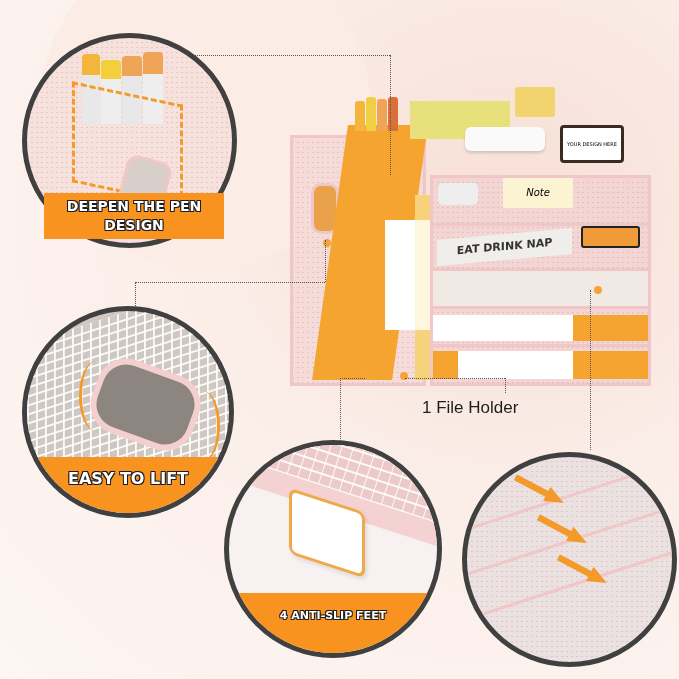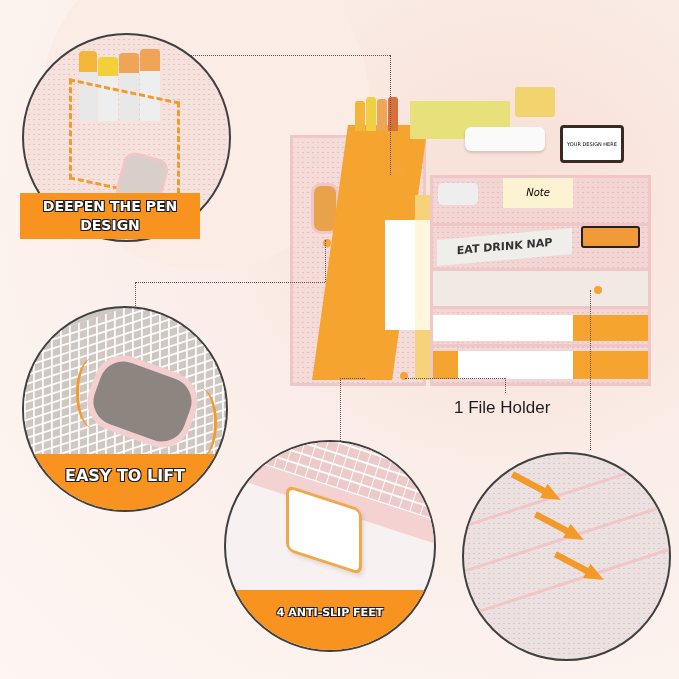--- a/index.html
+++ b/index.html
@@ -1,20 +1,20 @@
 <!DOCTYPE html>
 <html><head>
 <meta charset="utf-8">
 <style>
   html,body{margin:0;padding:0;}
   body{width:679px;height:679px;overflow:hidden;position:relative;
     background:radial-gradient(ellipse at 75% 30%, #f7dfd6 0%, #fbeee9 45%, #fdf6f3 100%);
     font-family:"DejaVu Sans", sans-serif;}
   .bg-blob{position:absolute;border-radius:50%;background:#fbece5;}
-  .circle{position:absolute;border-radius:50%;border:2px solid #404040;overflow:hidden;background:#f3eeee;}
+  .circle{position:absolute;border-radius:50%;border:5px solid #404040;overflow:hidden;background:#f3eeee;}
   .circle .label{position:absolute;left:0;right:0;bottom:0;background:#f7931e;
     color:#fff;font-weight:bold;text-align:center;
     text-shadow:-1px -1px 0 #1d1d1d,1px -1px 0 #1d1d1d,-1px 1px 0 #1d1d1d,1px 1px 0 #1d1d1d;}
   .mesh{position:absolute;inset:0;
     background-image:linear-gradient(45deg, rgba(200,150,155,.35) 1px, transparent 1px),
                      linear-gradient(-45deg, rgba(200,150,155,.35) 1px, transparent 1px);
     background-size:5px 5px;}
   .grid{position:absolute;inset:0;
     background-image:linear-gradient(0deg, rgba(255,255,255,.9) 1.5px, transparent 1.5px),
                      linear-gradient(90deg, rgba(255,255,255,.9) 1.5px, transparent 1.5px);
@@ -90,34 +90,34 @@
 <div class="dotline" style="left:390px;top:55px;width:0;height:120px;border-left-width:1px;"></div>
 <div class="dotline" style="left:135px;top:282px;width:190px;height:0;border-top-width:1px;"></div>
 <div class="dotline" style="left:135px;top:282px;width:0;height:30px;border-left-width:1px;"></div>
 <div class="dotline" style="left:325px;top:240px;width:0;height:42px;border-left-width:1px;"></div>
 <div class="dotline" style="left:340px;top:378px;width:25px;height:0;border-top-width:1px;"></div>
 <div class="dotline" style="left:340px;top:378px;width:0;height:95px;border-left-width:1px;"></div>
 <div class="dotline" style="left:405px;top:378px;width:100px;height:0;border-top-width:1px;"></div>
 <div class="dotline" style="left:505px;top:378px;width:0;height:15px;border-left-width:1px;"></div>
 <div class="dotline" style="left:590px;top:290px;width:0;height:160px;border-left-width:1px;"></div>
 
-<div style="position:absolute;left:422px;top:398px;font-size:17px;color:#1d1d1d;font-family:'Liberation Sans',sans-serif;margin-left:32px;">1 File Holder</div>
+<div style="position:absolute;left:422px;top:398px;font-size:17px;color:#1d1d1d;font-family:'Liberation Sans',sans-serif;">1 File Holder</div>
 
 <div class="circle" style="left:22px;top:33px;width:205px;height:205px;background:#f6e1dc;">
   <div class="mesh"></div>
   <div style="position:absolute;left:55px;top:12px;width:90px;height:80px;">
     <div style="position:absolute;left:0;top:4px;width:18px;height:70px;background:linear-gradient(#f4b53b 30%,#e8e8e8 30%);border-radius:4px 4px 0 0;"></div>
     <div style="position:absolute;left:19px;top:10px;width:20px;height:64px;background:linear-gradient(#f3cf3a 30%,#eeeeee 30%);border-radius:4px 4px 0 0;"></div>
     <div style="position:absolute;left:40px;top:6px;width:20px;height:68px;background:linear-gradient(#f0a458 30%,#e8e8e8 30%);border-radius:4px 4px 0 0;"></div>
     <div style="position:absolute;left:61px;top:2px;width:20px;height:72px;background:linear-gradient(#f0a458 30%,#eeeeee 30%);border-radius:4px 4px 0 0;"></div>
   </div>
   <div style="position:absolute;left:45px;top:55px;width:105px;height:95px;border:3px dashed #f39a2a;transform:skewY(12deg);"></div>
   <div style="position:absolute;left:95px;top:120px;width:40px;height:45px;border:3px solid #f0c6c6;border-radius:12px;background:#d8cfcb;transform:rotate(15deg);"></div>
 </div>
-<div style="position:absolute;left:20px;top:193px;width:180px;height:46px;background:#f7931e;color:#fff;font-weight:bold;font-size:14px;text-align:center;line-height:19px;padding-top:4px;box-sizing:border-box;text-shadow:-1px -1px 0 #1d1d1d,1px -1px 0 #1d1d1d,-1px 1px 0 #1d1d1d,1px 1px 0 #1d1d1d;">
+<div style="position:absolute;left:44px;top:193px;width:180px;height:46px;background:#f7931e;color:#fff;font-weight:bold;font-size:14px;text-align:center;line-height:19px;padding-top:4px;box-sizing:border-box;text-shadow:-1px -1px 0 #1d1d1d,1px -1px 0 #1d1d1d,-1px 1px 0 #1d1d1d,1px 1px 0 #1d1d1d;">
   <div>DEEPEN THE PEN</div>
   <div>DESIGN</div>
 </div>
 
 <div class="circle" style="left:22px;top:306px;width:202px;height:202px;background:#cfc7c2;">
   <div class="grid"></div>
   <div style="position:absolute;left:65px;top:55px;width:95px;height:65px;border:6px solid #f4cfcf;border-radius:30px;background:#8d8680;transform:rotate(20deg);"></div>
   <div style="position:absolute;left:52px;top:50px;width:30px;height:70px;border-left:3px solid #f39a2a;border-radius:50%;"></div>
   <div style="position:absolute;left:160px;top:80px;width:30px;height:70px;border-right:3px solid #f39a2a;border-radius:50%;"></div>
   <div class="label" style="height:56px;font-size:16px;line-height:44px;">EASY TO LIFT</div>

